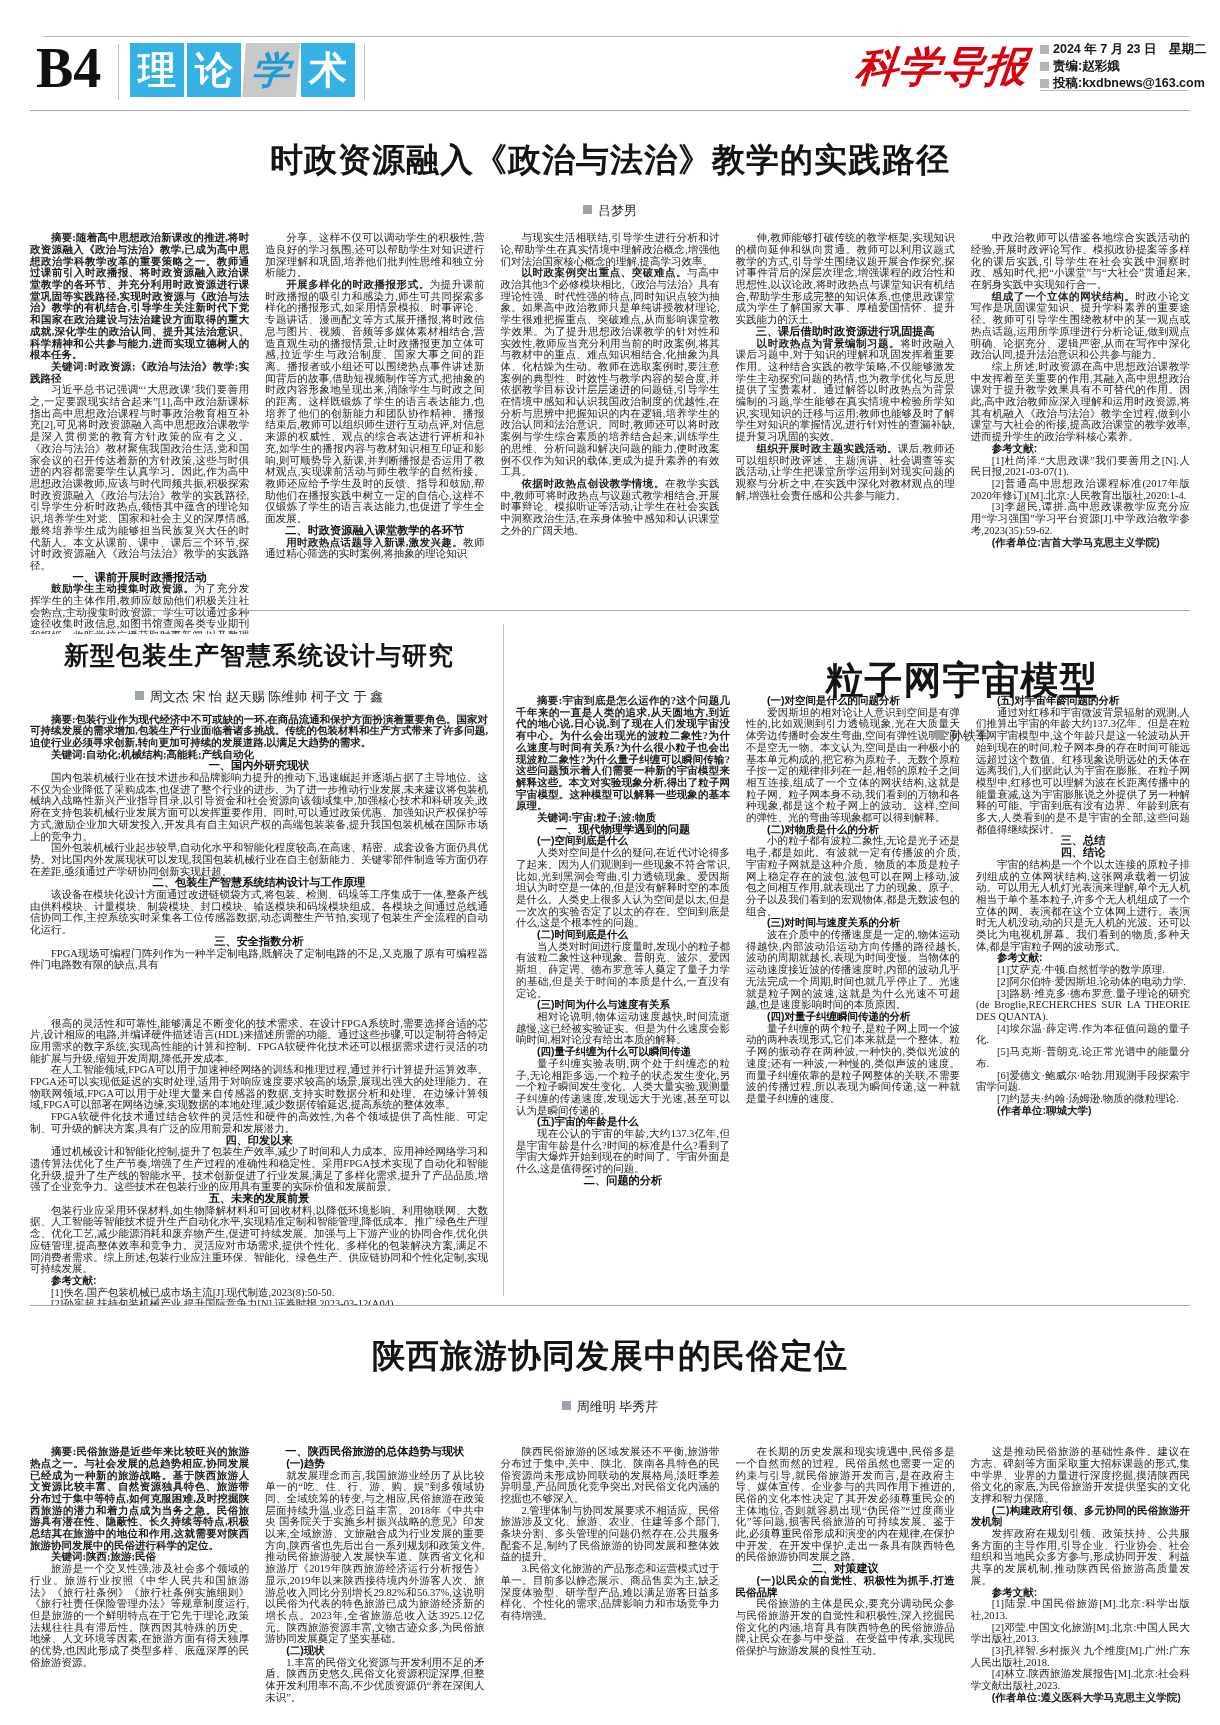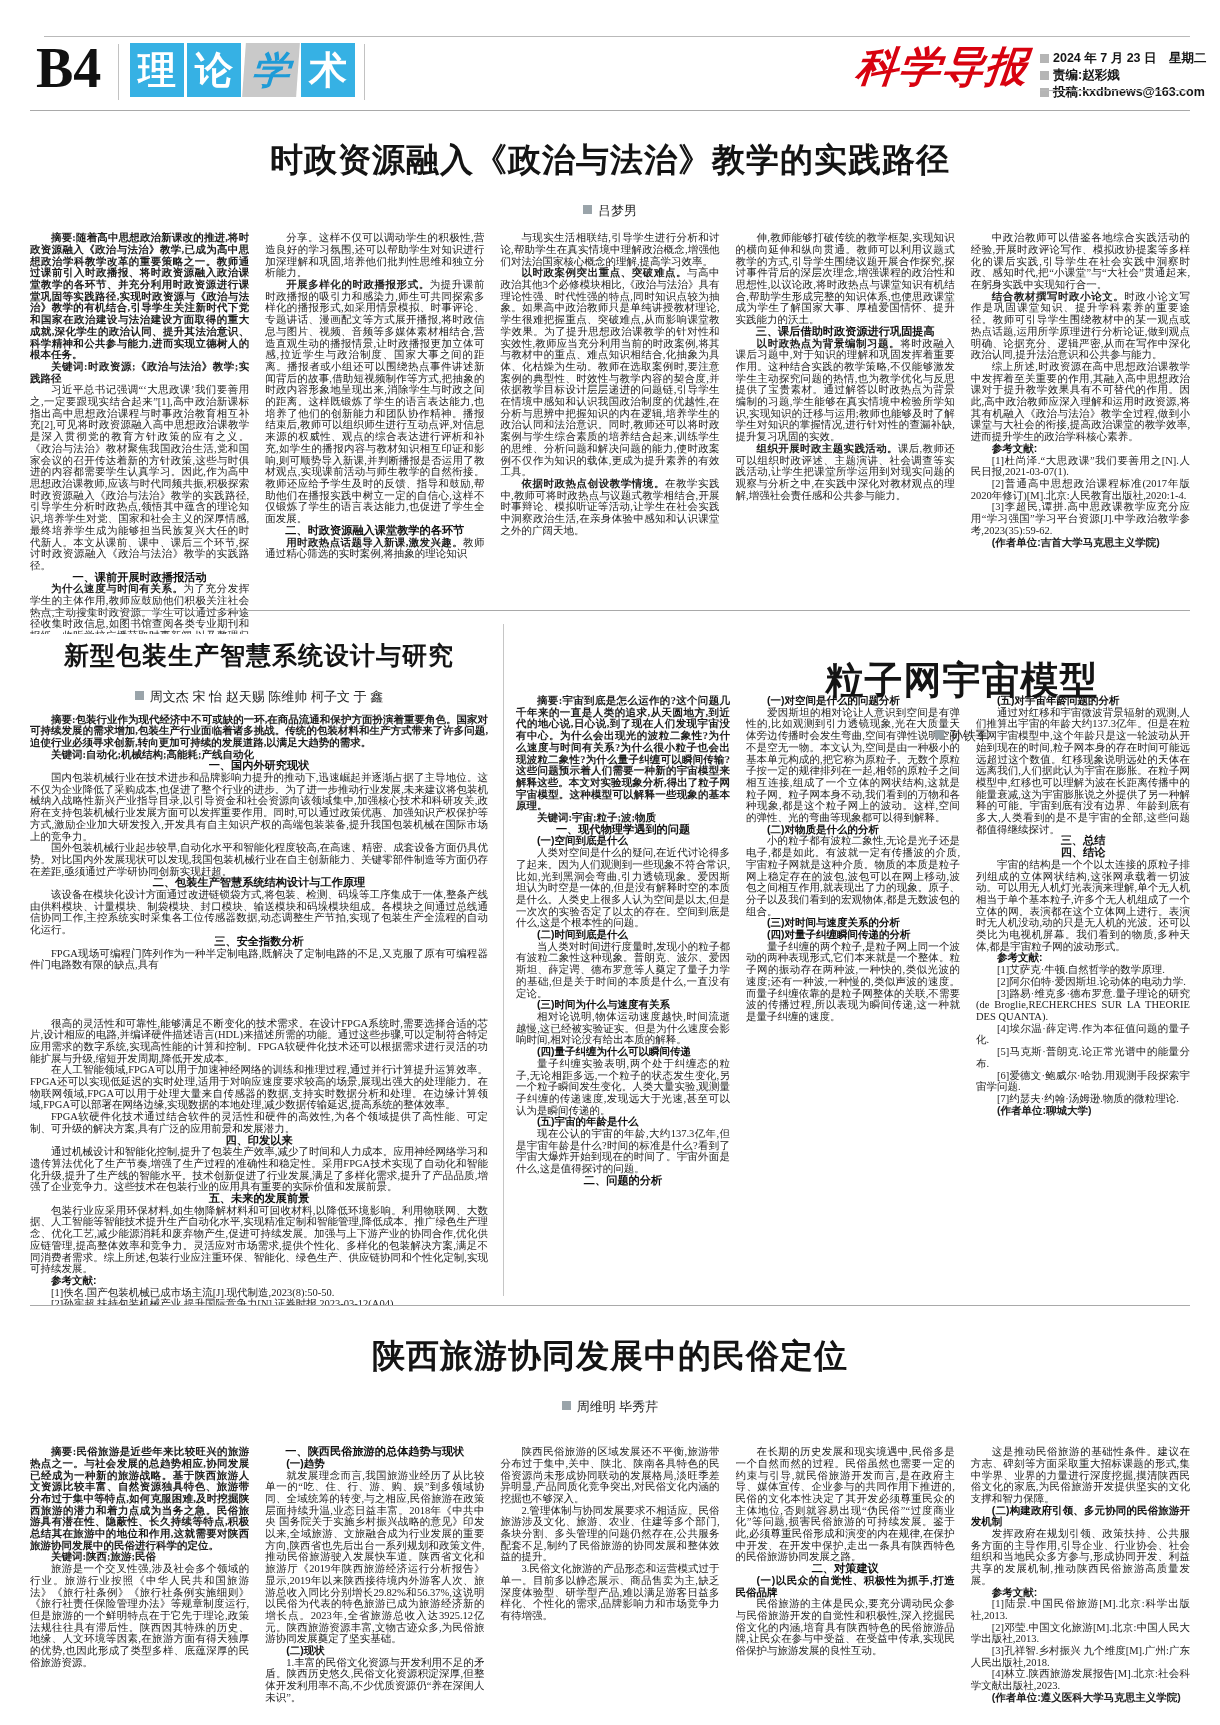--- a/index.html
+++ b/index.html
@@ -11,21 +11,21 @@
           font-size:56px;line-height:60px;color:#111;}
   .vr{position:absolute;top:44px;width:1px;height:56px;background:#c2c2c2;}
   .vr1{left:118px;} .vr2{left:364px;}
   .logo{position:absolute;left:130px;top:43px;display:flex;gap:3px;}
   .tile{width:54px;height:54px;background:#36b1e4;color:#fff;font-family:"Liberation Sans",sans-serif;
         font-weight:bold;font-size:38px;line-height:54px;text-align:center;}
   .tile.gray{background:#c9c9c9;color:#1e9bd7;font-style:italic;transform:skewX(-4deg);}
   .masthead{position:absolute;left:852px;top:44px;width:180px;text-align:center;color:#d8020f;
             font-family:"Liberation Serif",serif;font-weight:bold;font-style:italic;font-size:42px;
             line-height:46px;letter-spacing:1px;transform:skewX(-6deg);}
-  .pubinfo{position:absolute;left:1040px;top:50px;font-family:"Liberation Sans",sans-serif;
+  .pubinfo{position:absolute;left:1040px;top:41px;font-family:"Liberation Sans",sans-serif;
            font-size:12.5px;line-height:16px;font-weight:bold;color:#151515;}
   .pubrow{display:flex;align-items:center;margin-bottom:1px;}
   .sq{display:inline-block;width:9px;height:9px;background:#b5b5b5;margin-right:4px;flex:none;}
   .subline{position:absolute;left:1040px;right:32px;top:90px;height:1px;background:#b9b9b9;}
   .hr{position:absolute;left:30px;right:30px;height:1px;background:#a9a9a9;}
   .hr0{top:110px;} .hr1{top:610px;} .hr2{top:1305px;}
   .vdiv{position:absolute;left:503px;top:624px;width:1px;height:672px;background:#c6c6c6;}
   
   .article{position:absolute;}
   .art-title{font-family:"Liberation Sans","DejaVu Sans",sans-serif;font-weight:bold;text-align:center;
@@ -100,42 +100,42 @@
     <h1 class="art-title">时政资源融入《政治与法治》教学的实践路径</h1>
     <div class="byline">
       <span class="bysq"></span><span>吕梦男</span>
     </div>
     <div class="cols">
       <div class="col">
           <p class="k-ab"><b class="lead">摘要:</b>随着高中思想政治新课改的推进,将时政资源融入《政治与法治》教学,已成为高中思想政治学科教学改革的重要策略之一。教师通过课前引入时政播报、将时政资源融入政治课堂教学的各环节、并充分利用时政资源进行课堂巩固等实践路径,实现时政资源与《政治与法治》教学的有机结合,引导学生关注新时代下党和国家在政治建设与法治建设方面取得的重大成就,深化学生的政治认同、提升其法治意识、科学精神和公共参与能力,进而实现立德树人的根本任务。</p>
           <p class="k-ab"><b class="lead">关键词:</b>时政资源;《政治与法治》教学;实践路径</p>
           <p class="k-p">习近平总书记强调“‘大思政课’我们要善用之,一定要跟现实结合起来”[1],高中政治新课标指出高中思想政治课程与时事政治教育相互补充[2],可见将时政资源融入高中思想政治课教学是深入贯彻党的教育方针政策的应有之义。《政治与法治》教材聚焦我国政治生活,党和国家会议的召开传达着新的方针政策,这些与时俱进的内容都需要学生认真学习。因此,作为高中思想政治课教师,应该与时代同频共振,积极探索时政资源融入《政治与法治》教学的实践路径,引导学生分析时政热点,领悟其中蕴含的理论知识,培养学生对党、国家和社会主义的深厚情感,最终培养学生成为能够担当民族复兴大任的时代新人。本文从课前、课中、课后三个环节,探讨时政资源融入《政治与法治》教学的实践路径。</p>
           <p class="k-h1">一、课前开展时政播报活动</p>
-          <p class="k-p"><b class="lead">为什么速度与时间有关系。</b>为了充分发挥学生的主体作用,教师应鼓励他们积极关注社会热点,主动搜集时政资源。学生可以通过多种途径收集时政信息,如图书馆查阅各类专业期刊和报纸、收听学校广播获取时事新闻,以及整理归纳新闻上的时政信息。主动收集时政资源不仅可以拓宽学生的知识面,培养他们的时事洞察力,还可以提升他们的学习主动性和独立思考能力。为了确保学生有足够的素材进行分享,教师可以组织学生成立时政信息收集小组,定期搜集整理相关信息,并定期向全班同学</p>
+          <p class="k-p"><b class="lead">鼓励学生主动搜集时政资源。</b>为了充分发挥学生的主体作用,教师应鼓励他们积极关注社会热点,主动搜集时政资源。学生可以通过多种途径收集时政信息,如图书馆查阅各类专业期刊和报纸、收听学校广播获取时事新闻,以及整理归纳新闻上的时政信息。主动收集时政资源不仅可以拓宽学生的知识面,培养他们的时事洞察力,还可以提升他们的学习主动性和独立思考能力。为了确保学生有足够的素材进行分享,教师可以组织学生成立时政信息收集小组,定期搜集整理相关信息,并定期向全班同学</p>
         </div>
       <div class="col">
           <p class="k-p">分享。这样不仅可以调动学生的积极性,营造良好的学习氛围,还可以帮助学生对知识进行加深理解和巩固,培养他们批判性思维和独立分析能力。</p>
           <p class="k-p"><b class="lead">开展多样化的时政播报形式。</b>为提升课前时政播报的吸引力和感染力,师生可共同探索多样化的播报形式,如采用情景模拟、时事评论、专题讲话、漫画配文等方式展开播报,将时政信息与图片、视频、音频等多媒体素材相结合,营造直观生动的播报情景,让时政播报更加立体可感,拉近学生与政治制度、国家大事之间的距离。播报者或小组还可以围绕热点事件讲述新闻背后的故事,借助短视频制作等方式,把抽象的时政内容形象地呈现出来,消除学生与时政之间的距离。这样既锻炼了学生的语言表达能力,也培养了他们的创新能力和团队协作精神。播报结束后,教师可以组织师生进行互动点评,对信息来源的权威性、观点的综合表达进行评析和补充,如学生的播报内容与教材知识相互印证和影响,则可顺势导入新课,并判断播报是否运用了教材观点,实现课前活动与师生教学的自然衔接。教师还应给予学生及时的反馈、指导和鼓励,帮助他们在播报实践中树立一定的自信心,这样不仅锻炼了学生的语言表达能力,也促进了学生全面发展。</p>
           <p class="k-h1">二、时政资源融入课堂教学的各环节</p>
           <p class="k-p"><b class="lead">用时政热点话题导入新课,激发兴趣。</b>教师通过精心筛选的实时案例,将抽象的理论知识</p>
         </div>
       <div class="col">
           <p class="k-p">与现实生活相联结,引导学生进行分析和讨论,帮助学生在真实情境中理解政治概念,增强他们对法治国家核心概念的理解,提高学习效率。</p>
           <p class="k-p"><b class="lead">以时政案例突出重点、突破难点。</b>与高中政治其他3个必修模块相比,《政治与法治》具有理论性强、时代性强的特点,同时知识点较为抽象。如果高中政治教师只是单纯讲授教材理论,学生很难把握重点、突破难点,从而影响课堂教学效果。为了提升思想政治课教学的针对性和实效性,教师应当充分利用当前的时政案例,将其与教材中的重点、难点知识相结合,化抽象为具体、化枯燥为生动。教师在选取案例时,要注意案例的典型性、时效性与教学内容的契合度,并依据教学目标设计层层递进的问题链,引导学生在情境中感知和认识我国政治制度的优越性,在分析与思辨中把握知识的内在逻辑,培养学生的政治认同和法治意识。同时,教师还可以将时政案例与学生综合素质的培养结合起来,训练学生的思维、分析问题和解决问题的能力,使时政案例不仅作为知识的载体,更成为提升素养的有效工具。</p>
           <p class="k-p"><b class="lead">依据时政热点创设教学情境。</b>在教学实践中,教师可将时政热点与议题式教学相结合,开展时事辩论、模拟听证等活动,让学生在社会实践中洞察政治生活,在亲身体验中感知和认识课堂之外的广阔天地。</p>
         </div>
       <div class="col">
           <p class="k-p">伸,教师能够打破传统的教学框架,实现知识的横向延伸和纵向贯通。教师可以利用议题式教学的方式,引导学生围绕议题开展合作探究,探讨事件背后的深层次理念,增强课程的政治性和思想性,以议论政,将时政热点与课堂知识有机结合,帮助学生形成完整的知识体系,也使思政课堂成为学生了解国家大事、厚植爱国情怀、提升实践能力的沃土。</p>
           <p class="k-h1">三、课后借助时政资源进行巩固提高</p>
           <p class="k-p"><b class="lead">以时政热点为背景编制习题。</b>将时政融入课后习题中,对于知识的理解和巩固发挥着重要作用。这种结合实践的教学策略,不仅能够激发学生主动探究问题的热情,也为教学优化与反思提供了宝贵素材。通过解答以时政热点为背景编制的习题,学生能够在真实情境中检验所学知识,实现知识的迁移与运用;教师也能够及时了解学生对知识的掌握情况,进行针对性的查漏补缺,提升复习巩固的实效。</p>
           <p class="k-p"><b class="lead">组织开展时政主题实践活动。</b>课后,教师还可以组织时政评述、主题演讲、社会调查等实践活动,让学生把课堂所学运用到对现实问题的观察与分析之中,在实践中深化对教材观点的理解,增强社会责任感和公共参与能力。</p>
         </div>
       <div class="col">
           <p class="k-p">中政治教师可以借鉴各地综合实践活动的经验,开展时政评论写作、模拟政协提案等多样化的课后实践,引导学生在社会实践中洞察时政、感知时代,把“小课堂”与“大社会”贯通起来,在躬身实践中实现知行合一。</p>
-          <p class="k-p"><b class="lead">结合教材撰写时政小论文。</b>时政小论文写作是巩固课堂知识、提升学科素养的重要途径。教师可引导学生围绕教材中的某一观点或热点话题,运用所学原理进行分析论证,做到观点明确、论据充分、逻辑严密,从而在写作中深化政治认同,提升法治意识和公共参与能力。</p>
+          <p class="k-p"><b class="lead">组成了一个立体的网状结构。</b>时政小论文写作是巩固课堂知识、提升学科素养的重要途径。教师可引导学生围绕教材中的某一观点或热点话题,运用所学原理进行分析论证,做到观点明确、论据充分、逻辑严密,从而在写作中深化政治认同,提升法治意识和公共参与能力。</p>
           <p class="k-p">综上所述,时政资源在高中思想政治课教学中发挥着至关重要的作用,其融入高中思想政治课对于提升教学效果具有不可替代的作用。因此,高中政治教师应深入理解和运用时政资源,将其有机融入《政治与法治》教学全过程,做到小课堂与大社会的衔接,提高政治课堂的教学效率,进而提升学生的政治学科核心素养。</p>
           <p class="k-h3">参考文献:</p>
           <p class="k-ref">[1]杜尚泽.“大思政课”我们要善用之[N].人民日报,2021-03-07(1).</p>
           <p class="k-ref">[2]普通高中思想政治课程标准(2017年版2020年修订)[M].北京:人民教育出版社,2020:1-4.</p>
           <p class="k-ref">[3]李超民,谭拼.高中思政课教学应充分应用“学习强国”学习平台资源[J].中学政治教学参考,2023(35):59-62.</p>
           <p class="k-au">(作者单位:吉首大学马克思主义学院)</p>
         </div>
     </div>
   </section>
 
@@ -199,20 +199,21 @@
           <p class="k-h2">(五)宇宙的年龄是什么</p>
           <p class="k-p">现在公认的宇宙的年龄,大约137.3亿年,但是宇宙年龄是什么?时间的标准是什么?看到了宇宙大爆炸开始到现在的时间了。宇宙外面是什么,这是值得探讨的问题。</p>
           <p class="k-h1">二、问题的分析</p>
         </div>
       <div class="col">
           <p class="k-h2">(一)对空间是什么的问题分析</p>
           <p class="k-p">爱因斯坦的相对论让人意识到空间是有弹性的,比如观测到引力透镜现象,光在大质量天体旁边传播时会发生弯曲,空间有弹性说明空间不是空无一物。本文认为,空间是由一种极小的基本单元构成的,把它称为原粒子。无数个原粒子按一定的规律排列在一起,相邻的原粒子之间相互连接,组成了一个立体的网状结构,这就是粒子网。粒子网本身不动,我们看到的万物和各种现象,都是这个粒子网上的波动。这样,空间的弹性、光的弯曲等现象都可以得到解释。</p>
           <p class="k-h2">(二)对物质是什么的分析</p>
           <p class="k-p">小的粒子都有波粒二象性,无论是光子还是电子,都是如此。有波就一定有传播波的介质,宇宙粒子网就是这种介质。物质的本质是粒子网上稳定存在的波包,波包可以在网上移动,波包之间相互作用,就表现出了力的现象。原子、分子以及我们看到的宏观物体,都是无数波包的组合。</p>
           <p class="k-h2">(三)对时间与速度关系的分析</p>
+          <p class="k-p">波在介质中的传播速度是一定的,物体运动得越快,内部波动沿运动方向传播的路径越长,波动的周期就越长,表现为时间变慢。当物体的运动速度接近波的传播速度时,内部的波动几乎无法完成一个周期,时间也就几乎停止了。光速就是粒子网的波速,这就是为什么光速不可超越,也是速度影响时间的本质原因。</p>
           <p class="k-h2">(四)对量子纠缠瞬间传递的分析</p>
           <p class="k-p">量子纠缠的两个粒子,是粒子网上同一个波动的两种表现形式,它们本来就是一个整体。粒子网的振动存在两种波,一种快的,类似光波的速度;还有一种波,一种慢的,类似声波的速度。而量子纠缠依靠的是粒子网整体的关联,不需要波的传播过程,所以表现为瞬间传递,这一种就是量子纠缠的速度。</p>
         </div>
       <div class="col">
           <p class="k-h2">(五)对宇宙年龄问题的分析</p>
           <p class="k-p">通过对红移和宇宙微波背景辐射的观测,人们推算出宇宙的年龄大约137.3亿年。但是在粒子网宇宙模型中,这个年龄只是这一轮波动从开始到现在的时间,粒子网本身的存在时间可能远远超过这个数值。红移现象说明远处的天体在远离我们,人们据此认为宇宙在膨胀。在粒子网模型中,红移也可以理解为波在长距离传播中的能量衰减,这为宇宙膨胀说之外提供了另一种解释的可能。宇宙到底有没有边界、年龄到底有多大,人类看到的是不是宇宙的全部,这些问题都值得继续探讨。</p>
           <p class="k-h1">三、总结</p>
           <p class="k-h1">四、结论</p>
           <p class="k-p">宇宙的结构是一个个以太连接的原粒子排列组成的立体网状结构,这张网承载着一切波动。可以用无人机灯光表演来理解,单个无人机相当于单个基本粒子,许多个无人机组成了一个立体的网。表演都在这个立体网上进行。表演时无人机没动,动的只是无人机的光波。还可以类比为电视机屏幕。我们看到的物质,多种天体,都是宇宙粒子网的波动形式。</p>
           <p class="k-h3">参考文献:</p>

